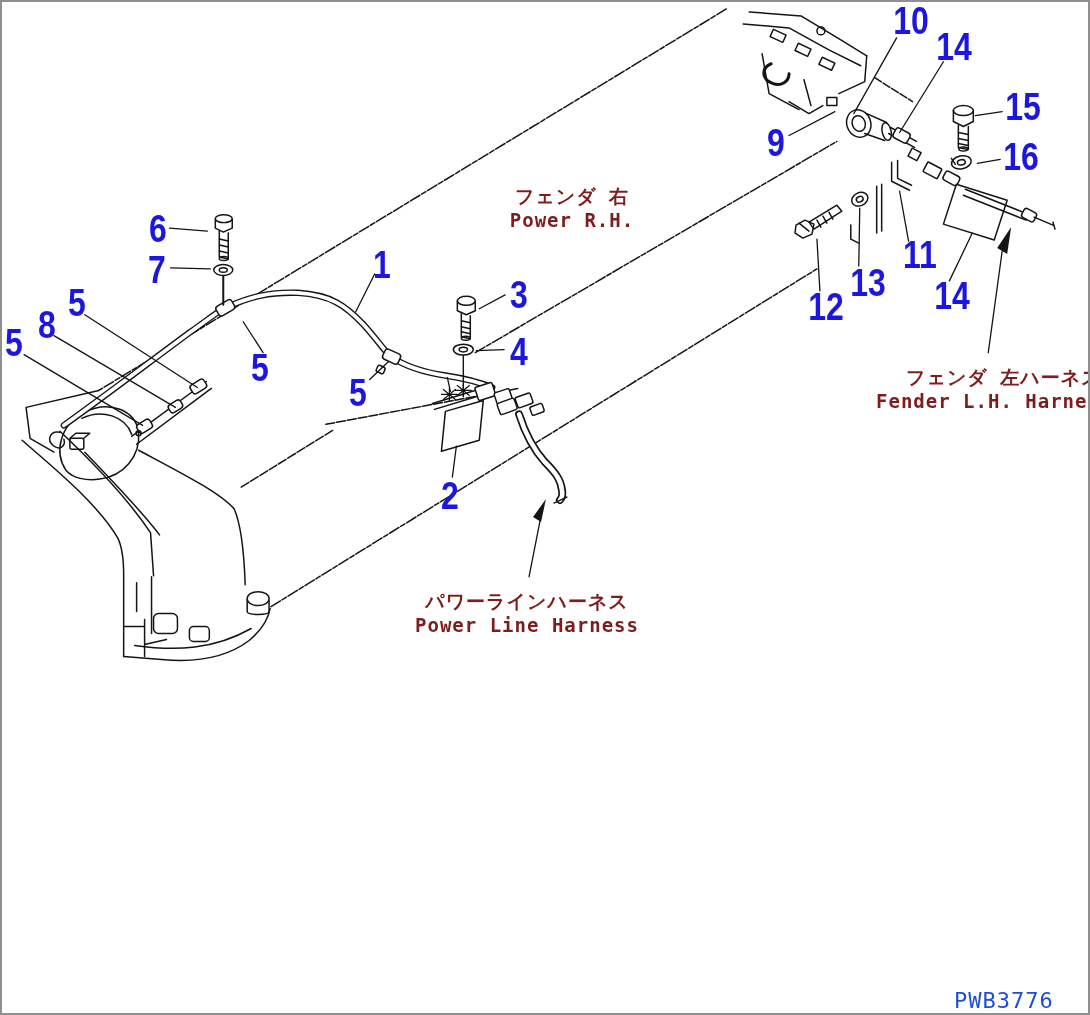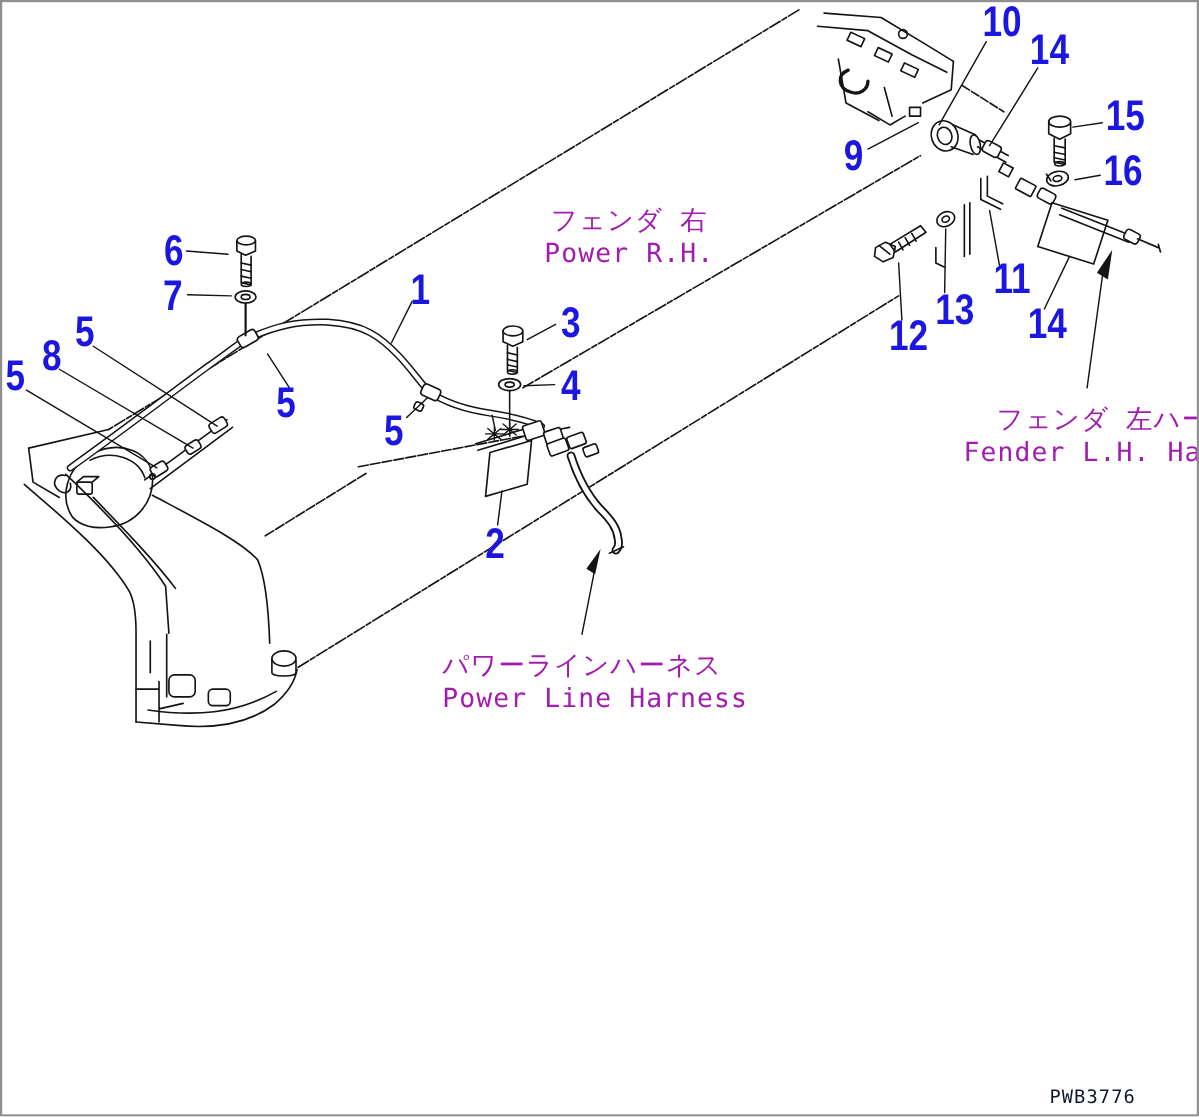--- a/index.html
+++ b/index.html
@@ -18,35 +18,36 @@
     transform:translate(-50%,-50%) scaleX(.82);
     font-family:"Liberation Sans","DejaVu Sans",sans-serif;
     font-weight:bold;
     font-size:39px;
     line-height:1;
     color:var(--callout-blue,#1b17e0);
     white-space:nowrap;
   }
   .anno{
     position:absolute;
-    color:#a21caf;
-    font-size:24px;
+    color:#7f1d1d;
+    font-size:19px;
     line-height:1.25;
     letter-spacing:1px;
     white-space:nowrap;
+    font-weight:bold;
   }
   .anno .jp{display:block;}
   .anno .en{display:block;}
   #label-fender-rh{left:470px;top:183px;width:200px;text-align:center;}
   #label-plh{left:400px;top:588px;width:250px;text-align:center;}
   #label-flh{left:874px;top:364px;width:230px;text-align:left;}
   #label-flh .jp{padding-left:30px;}
   #drawing-number{
     position:absolute;left:952px;top:986px;width:130px;
-    font-size:17px;letter-spacing:1px;color:#0f172a;
+    font-size:22px;letter-spacing:1px;color:#1d4ed8;
   }
 </style>
 </head>
 <body>
 
 <div id="page">
 
   <svg id="art" viewBox="0 0 1090 1015" fill="none" stroke="#141414" stroke-width="1.5" stroke-linecap="round" stroke-linejoin="round">
 
     <g>

